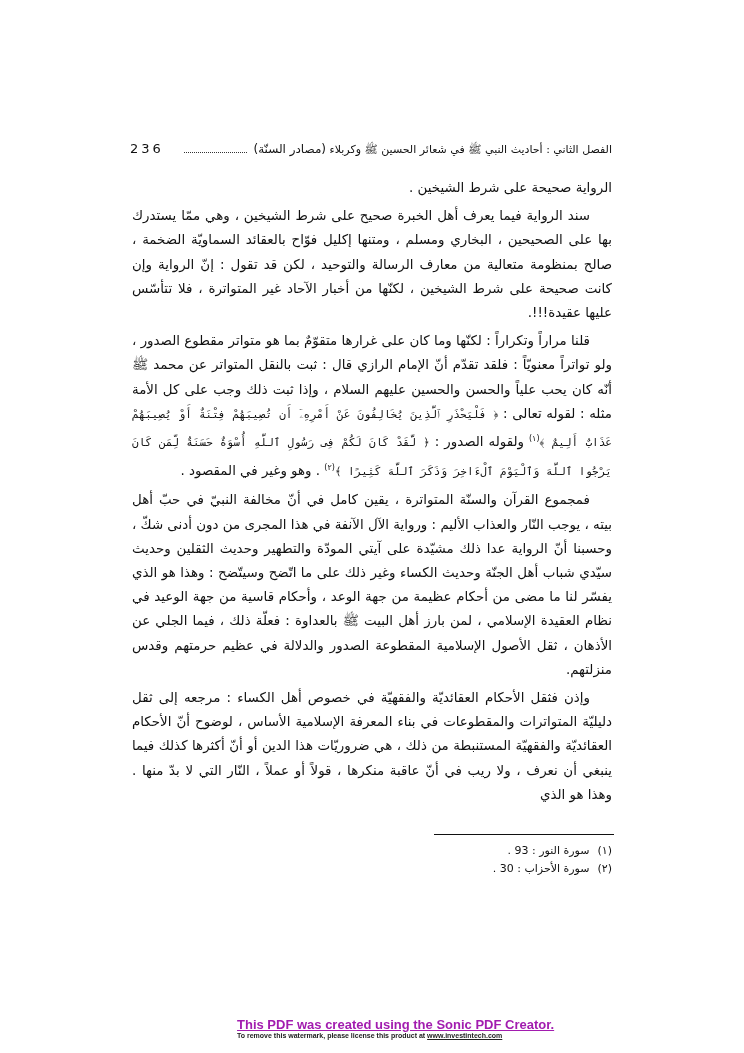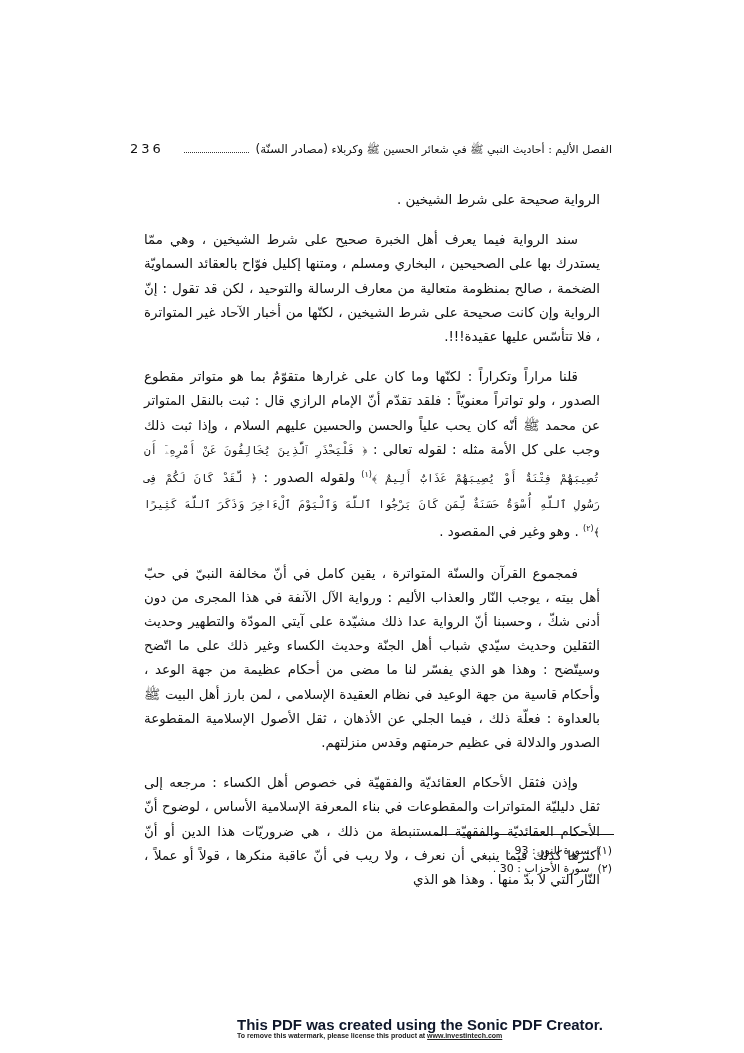--- a/index.html
+++ b/index.html
@@ -59,21 +59,21 @@
       left: 128px;
       top: 172px;
       width: 488px;
       direction: rtl;
       text-align: justify;
       text-align-last: right;
       font-size: 13.4px;
       line-height: 24.2px;
     }
     .body-text p {
-      margin: 16px;
+      margin: 4px;
     }
     .body-text p.indent {
       text-indent: 22px;
     }
     .section-heading {
       text-align: center !important;
       text-align-last: center !important;
       font-weight: bold;
       font-size: 16.5px;
       line-height: 30px;
@@ -134,46 +134,47 @@
       background: linear-gradient(135deg, #8a8a8a 0%, #d0d0d0 45%, #6e6e6e 100%);
       border-radius: 3px 8px 3px 8px;
       position: relative;
       overflow: hidden;
     }
     .watermark .wm-lines {
       display: flex;
       flex-direction: column;
     }
     .watermark .wm-line1 {
-      font-size: 15px;
+      font-size: 13px;
       font-weight: bold;
-      color: #0f172a;
+      color: #a21caf;
       line-height: 13px;
       white-space: nowrap;
+      text-decoration: underline;
     }
     .watermark .wm-line2 {
       font-size: 7px;
       font-weight: bold;
       color: #222;
       line-height: 9px;
       white-space: nowrap;
     }
     .watermark .wm-link {
       color: #222;
       text-decoration: underline;
     }
   </style>
 </head>
 <body>
 
 <div class="page">
 
   <div class="running-header">
     <span class="header-title">
-      <span>الفصل الأليم : أحاديث النبي ﷺ في شعائر الحسين ﷺ وكربلاء</span>
+      <span>الفصل الثاني : أحاديث النبي ﷺ في شعائر الحسين ﷺ وكربلاء</span>
       <span class="header-source">(مصادر السنّة)</span>
     </span>
     <span class="header-dots"></span>
     <span class="page-number">236</span>
   </div>
 
   <div class="body-text">
     <p>الرواية صحيحة على شرط الشيخين .</p>
 
 

